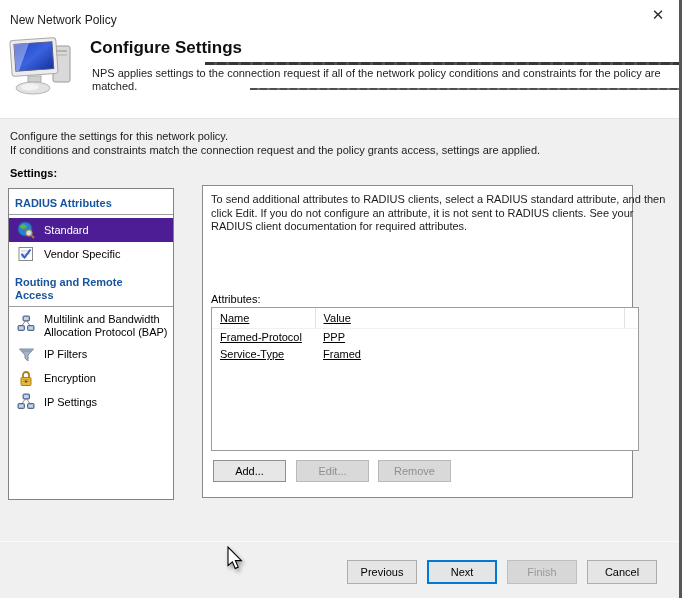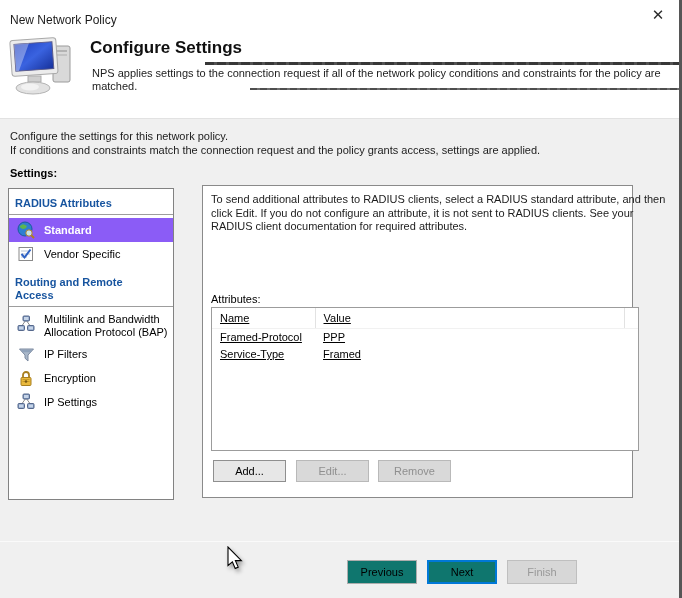--- a/index.html
+++ b/index.html
@@ -29,21 +29,21 @@
   .settings-label { position:absolute; left:10px; top:167px; font-size:11px; font-weight:bold; color:#000; }
   
   .sidebar { position:absolute; left:8px; top:188px; width:166px; height:312px;
     background:#fff; border:1px solid #828282; padding-top:6px; overflow:hidden; }
   .group-heading { font-size:11px; font-weight:bold; color:#17549f; line-height:13px;
     padding:2px 6px 4px 6px; border-bottom:1px solid #9d9d9d; margin-bottom:3px; }
   .group-heading.second { margin-top:8px; }
   .group-heading .wrap { display:block; width:130px; }
   .side-item { display:flex; align-items:center; gap:9px; padding:3px 4px 3px 8px;
     min-height:24px; font-size:11px; line-height:13px; color:#000; cursor:pointer; }
-  .side-item.selected { background:#8b5cf6; color:#fff;font-weight:bold; }
+  .side-item.selected { background:#4c1d95; color:#fff; }
   .side-item.top-align { align-items:flex-start; }
   .side-item.top-align .icn { margin-top:2px; }
   .icn { flex:0 0 18px; width:18px; height:18px; display:flex; align-items:center; justify-content:center; }
   .side-item .lbl { width:124px; }
   
   .panel { position:absolute; left:202px; top:185px; width:431px; height:313px;
     background:#fff; border:1px solid #8a8a8a; }
   .panel-desc { position:absolute; left:8px; top:7px; width:455px; font-size:11px; line-height:13.5px; color:#1c1c1c; }
   .attr-label { position:absolute; left:8px; top:107px; font-size:11px; color:#000; }
   .table-box { position:absolute; left:8px; top:121px; width:428px; height:144px;
@@ -55,21 +55,21 @@
   table.attrs th:last-child { border-right:none; }
   table.attrs td { padding:2px 8px; height:17px; color:#000; }
   .mini-btn { position:absolute; width:73px; height:22px; font-size:11px;
     font-family:"Liberation Sans",sans-serif; background:#e7e7e7; border:1px solid #8f8f8f; color:#000; cursor:pointer; }
   .mini-btn.disabled { background:#d9d9d9; border:1px solid #b9b9b9; color:#8f8f8f; cursor:default; }
   #btn-add { left:10px; top:274px; } #btn-edit { left:93px; top:274px; } #btn-remove { left:175px; top:274px;text-align:center; }
   
   .footer-sep { position:absolute; left:0; top:541px; width:682px; height:1px;
     background:#dcdcdc; border-bottom:1px solid #fafafa; }
   .fbtn { position:absolute; top:560px; width:70px; height:24px; font-size:11px;
-    font-family:"Liberation Sans",sans-serif; background:#0f766e; border:1px solid #adadad; color:#000; cursor:pointer; }
+    font-family:"Liberation Sans",sans-serif; background:#e5e5e5; border:1px solid #adadad; color:#000; cursor:pointer; }
   #btn-prev { left:347px; } #btn-next { left:427px; border:2px solid #0078d7; }
   #btn-finish { left:507px; background:#d7d7d7; border:1px solid #bfbfbf; color:#999; cursor:default; }
   #btn-cancel { left:587px; }
   .cursor { position:absolute; left:227px; top:546px; filter:drop-shadow(2px 3px 2px rgba(0,0,0,0.35)); }
 </style>
 </head>
 <body>
 
 <div class="window">
 
@@ -232,17 +232,18 @@
 
     <button id="btn-add" class="mini-btn">Add...</button>
     <button id="btn-edit" class="mini-btn disabled">Edit...</button>
     <button id="btn-remove" class="mini-btn disabled">Remove</button>
   </div>
 
   <div class="footer-sep"></div>
   <button id="btn-prev" class="fbtn">Previous</button>
   <button id="btn-next" class="fbtn">Next</button>
   <button id="btn-finish" class="fbtn">Finish</button>
+  <button id="btn-cancel" class="fbtn">Cancel</button>
 
   <svg class="cursor" width="17" height="24" viewBox="0 0 17 24">
     <path d="M1,1 L1,19.5 L5.4,15.8 L8.2,22.4 L11.2,21.1 L8.4,14.6 L14.4,14.6 Z" fill="#ffffff" stroke="#000000" stroke-width="1.1"></path>
   </svg>
 </div>
 
 </body></html>

